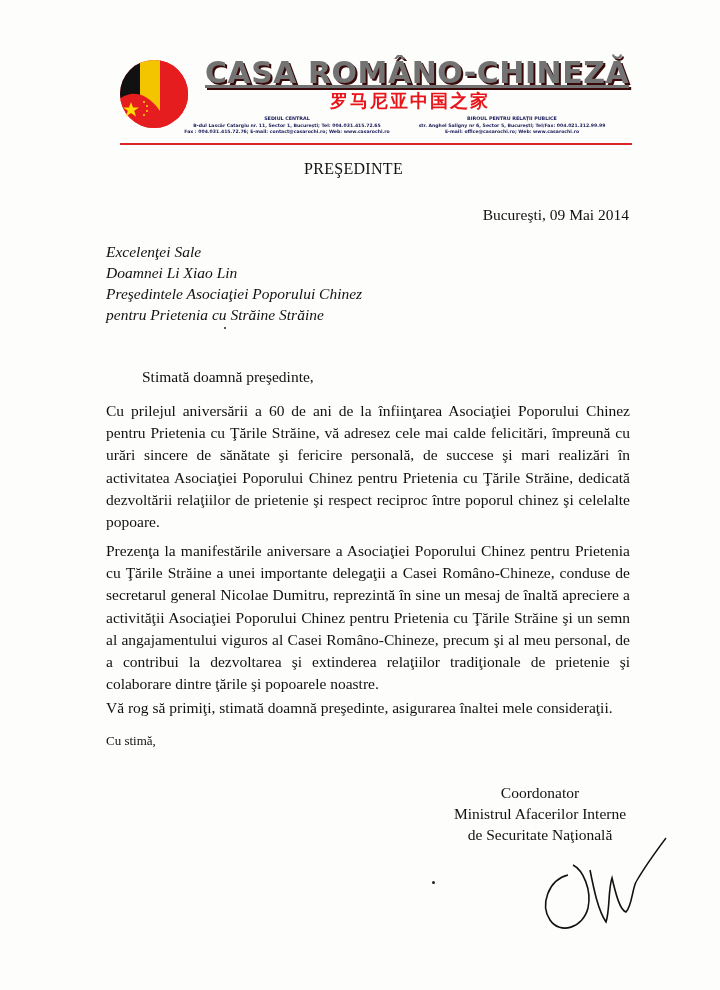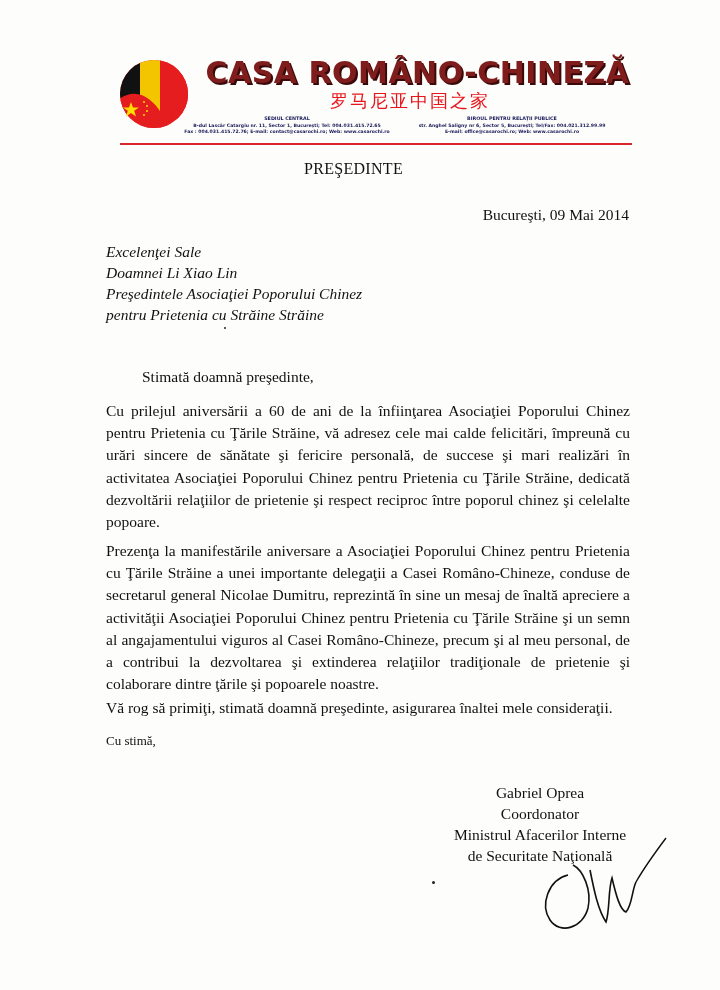--- a/index.html
+++ b/index.html
@@ -3,28 +3,28 @@
 <meta charset="utf-8">
 <style>
   html, body { margin: 0; padding: 0; }
   body {
     width: 720px; height: 990px; background: #fdfdfb; position: relative; overflow: hidden;
     font-family: "Liberation Serif", "DejaVu Serif", serif; color: #111;
   }
   .letterhead { position: absolute; left: 0; top: 0; width: 720px; height: 150px; }
   .logo { position: absolute; left: 118px; top: 58px; width: 72px; height: 72px; }
   .brand-title {
-    position: absolute; left: 205px; top: 56px; width: 425px; text-align: center;
+    position: absolute; left: 205px; top: 56px; width: 425px; 
     font-family: "DejaVu Sans", "Liberation Sans", sans-serif; font-weight: bold;
-    font-size: 30px; letter-spacing: 0.5px; color: #7f1d1d;
-    text-shadow: 2px 2px 0 #3a0a0a; line-height: 34px;
+    font-size: 30px; letter-spacing: 0.5px; color: #737373;
+    text-shadow: 2px 2px 0 #3a0a0a; line-height: 34px; text-decoration: underline;
   }
   .brand-chinese {
     position: absolute; left: 300px; top: 90px; width: 220px; text-align: center;
-    font-family: "DejaVu Sans", sans-serif; font-weight: normal; font-size: 18px; color: #e8151b;
+    font-family: "DejaVu Sans", sans-serif; font-weight: bold; font-size: 18px; color: #e8151b;
     letter-spacing: 2px; line-height: 22px;
   }
   .office {
     position: absolute; top: 116px; text-align: center;
     font-family: "DejaVu Sans", "Liberation Sans", sans-serif; font-weight: bold;
     font-size: 4.6px; line-height: 6.5px; color: #1a1a5a; white-space: nowrap;
   }
   .office .ttl { font-size: 4.8px; }
   .office.central { left: 182px; width: 210px; }
   .office.pr { left: 392px; width: 240px; }
@@ -107,21 +107,20 @@
 </div>
 <div class="dot" style="left:224px; top:327px; width:2px; height:2px;"></div>
 
 <div class="salutation">Stimată doamnă preşedinte,</div>
 <div class="para p1">Cu prilejul aniversării a 60 de ani de la înfiinţarea Asociaţiei Poporului Chinez pentru Prietenia cu Ţările Străine, vă adresez cele mai calde felicitări, împreună cu urări sincere de sănătate şi fericire personală, de succese şi mari realizări în activitatea Asociaţiei Poporului Chinez pentru Prietenia cu Ţările Străine, dedicată dezvoltării relaţiilor de prietenie şi respect reciproc între poporul chinez şi celelalte popoare.</div>
 <div class="para p2">Prezenţa la manifestările aniversare a Asociaţiei Poporului Chinez pentru Prietenia cu Ţările Străine a unei importante delegaţii a Casei Româno-Chineze, conduse de secretarul general Nicolae Dumitru, reprezintă în sine un mesaj de înaltă apreciere a activităţii Asociaţiei Poporului Chinez pentru Prietenia cu Ţările Străine şi un semn al angajamentului viguros al Casei Româno-Chineze, precum şi al meu personal, de a contribui la dezvoltarea şi extinderea relaţiilor tradiţionale de prietenie şi colaborare dintre ţările şi popoarele noastre.</div>
 <div class="para p3">Vă rog să primiţi, stimată doamnă preşedinte, asigurarea înaltei mele consideraţii.</div>
 <div class="closing">Cu stimă,</div>
 
 <div class="signature-block">
-  <div>Gabriel Oprea</div>
   <div>Coordonator</div>
   <div>Ministrul Afacerilor Interne</div>
   <div>de  Securitate Naţională</div>
 </div>
 <svg class="sig-svg" viewBox="0 0 140 130">
   <path d="M40 65 C20 70, 12 95, 22 110 C32 125, 55 118, 60 98 C64 80, 55 60, 45 55" fill="none" stroke="#111" stroke-width="1.6"></path>
   <path d="M62 60 C66 80, 70 100, 78 112 C82 100, 80 80, 84 68 C88 85, 92 100, 98 102 C104 96, 104 80, 108 72" fill="none" stroke="#111" stroke-width="1.6"></path>
   <path d="M108 72 C116 58, 126 44, 138 28" fill="none" stroke="#111" stroke-width="1.4"></path>
 </svg>
 <div class="dot" style="left:432px; top:881px;"></div>

